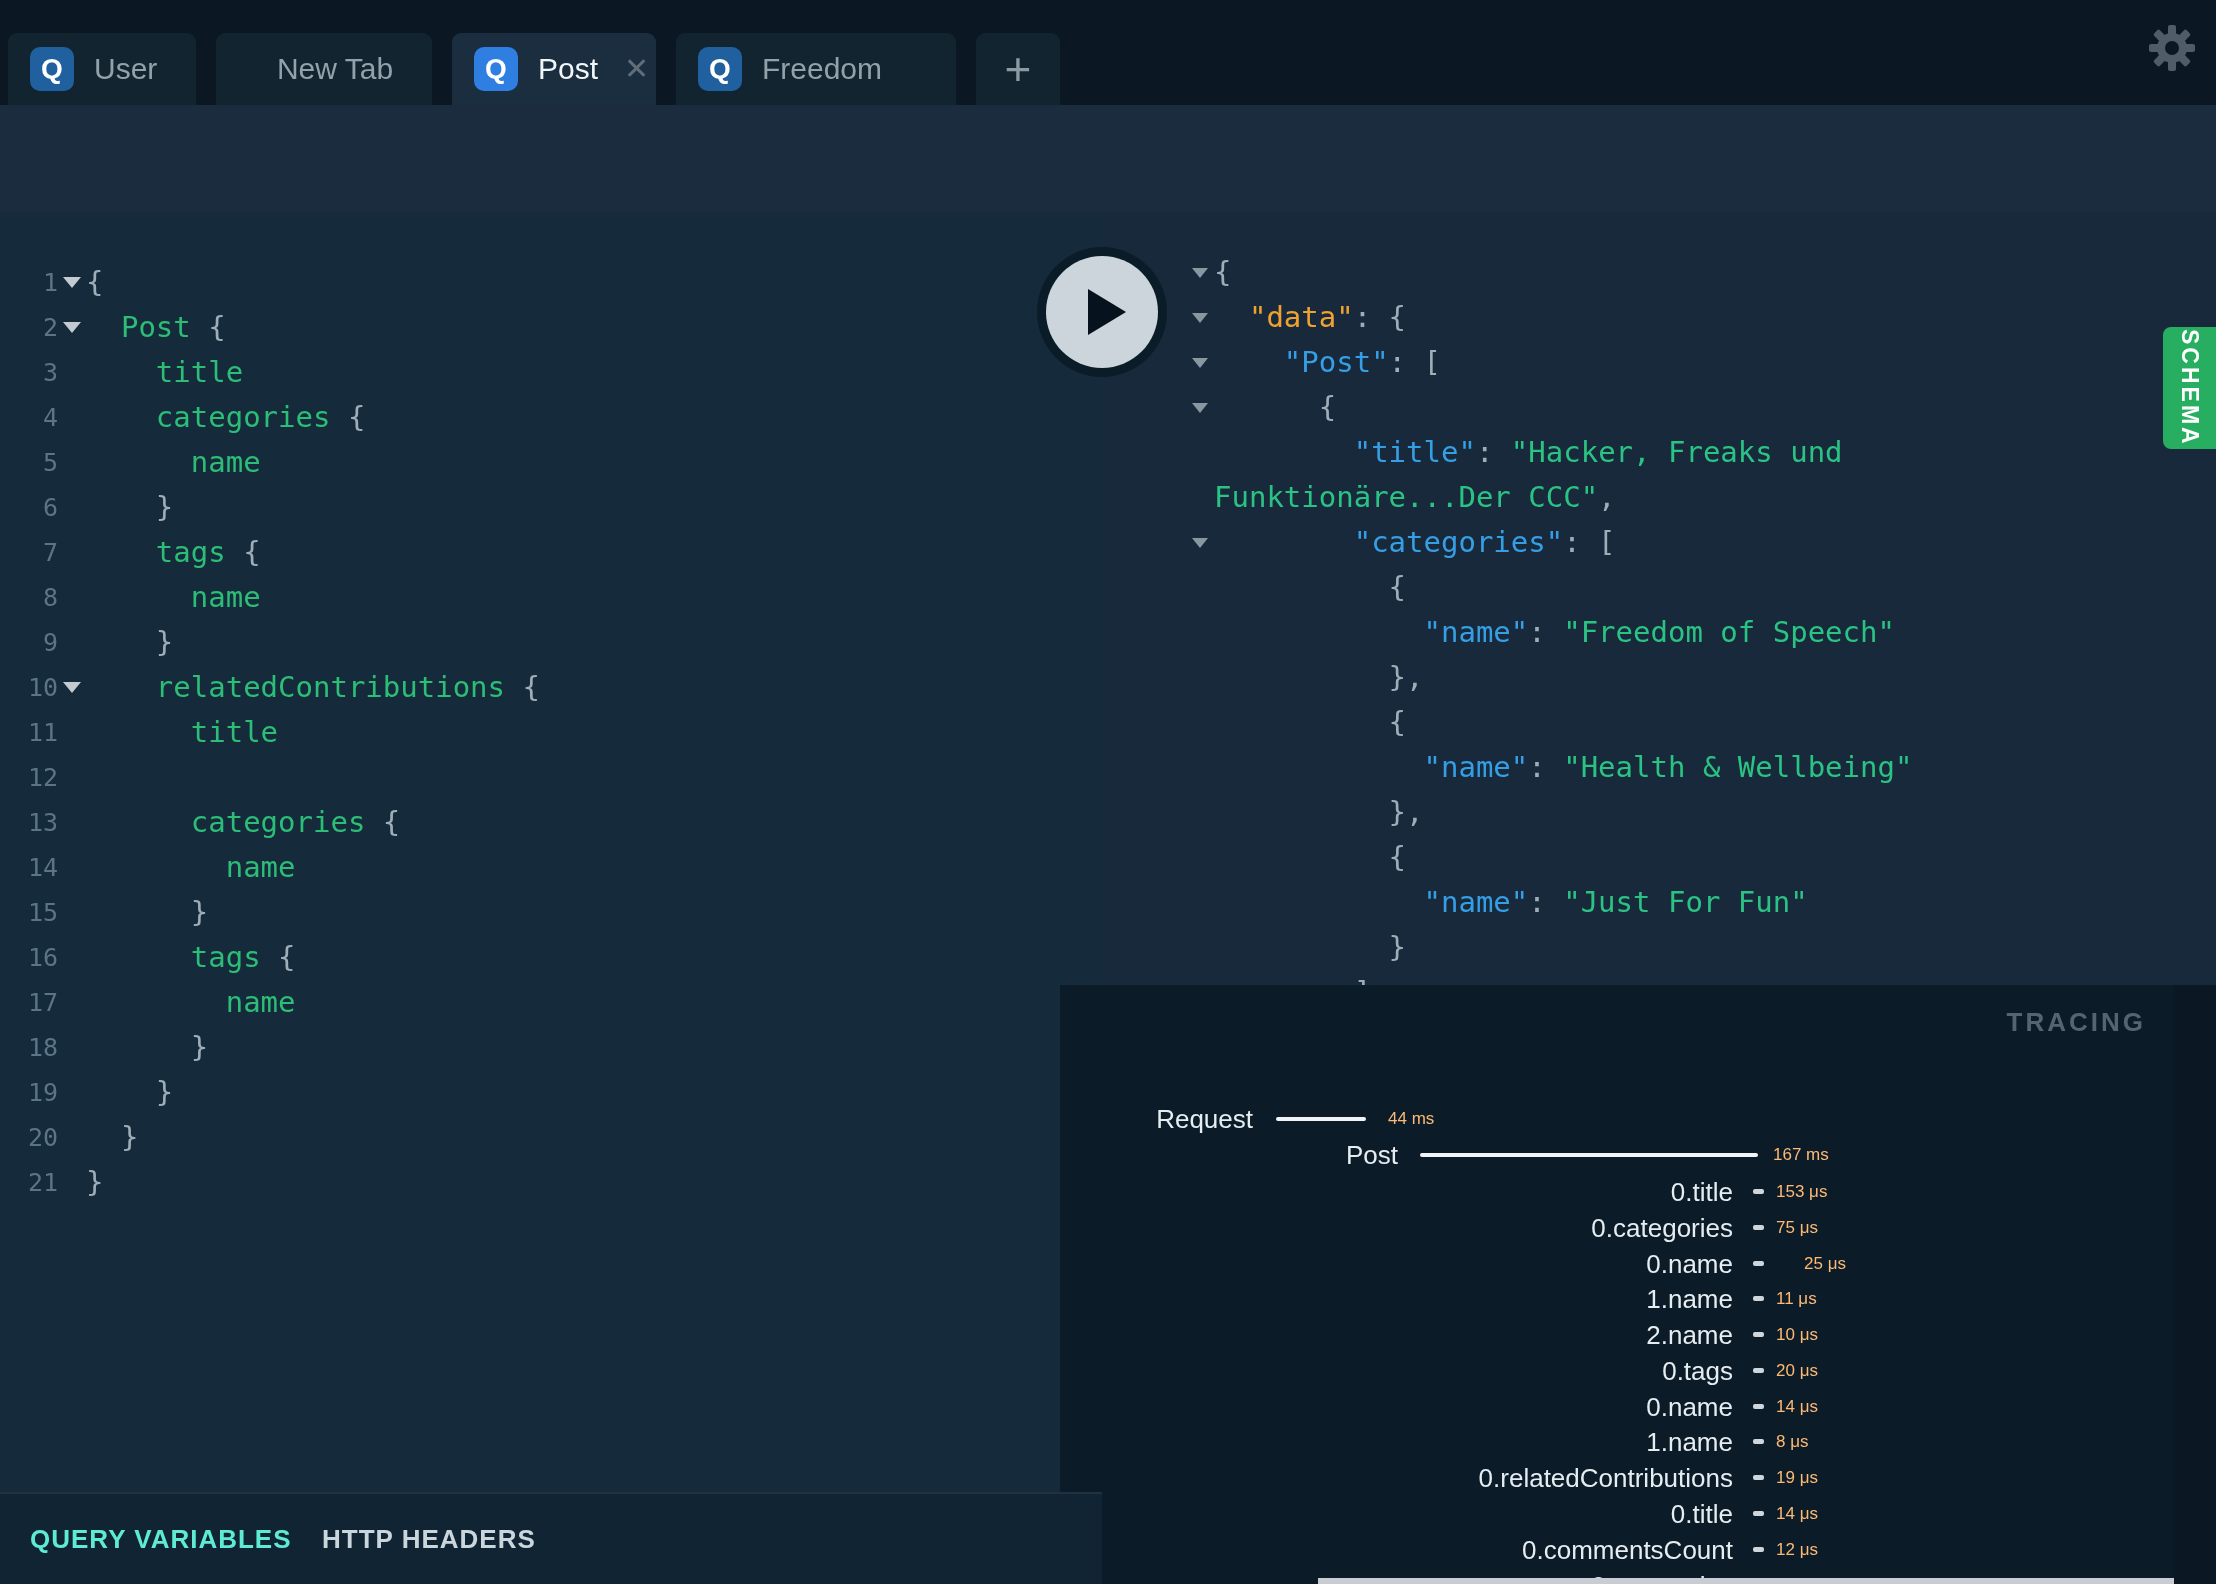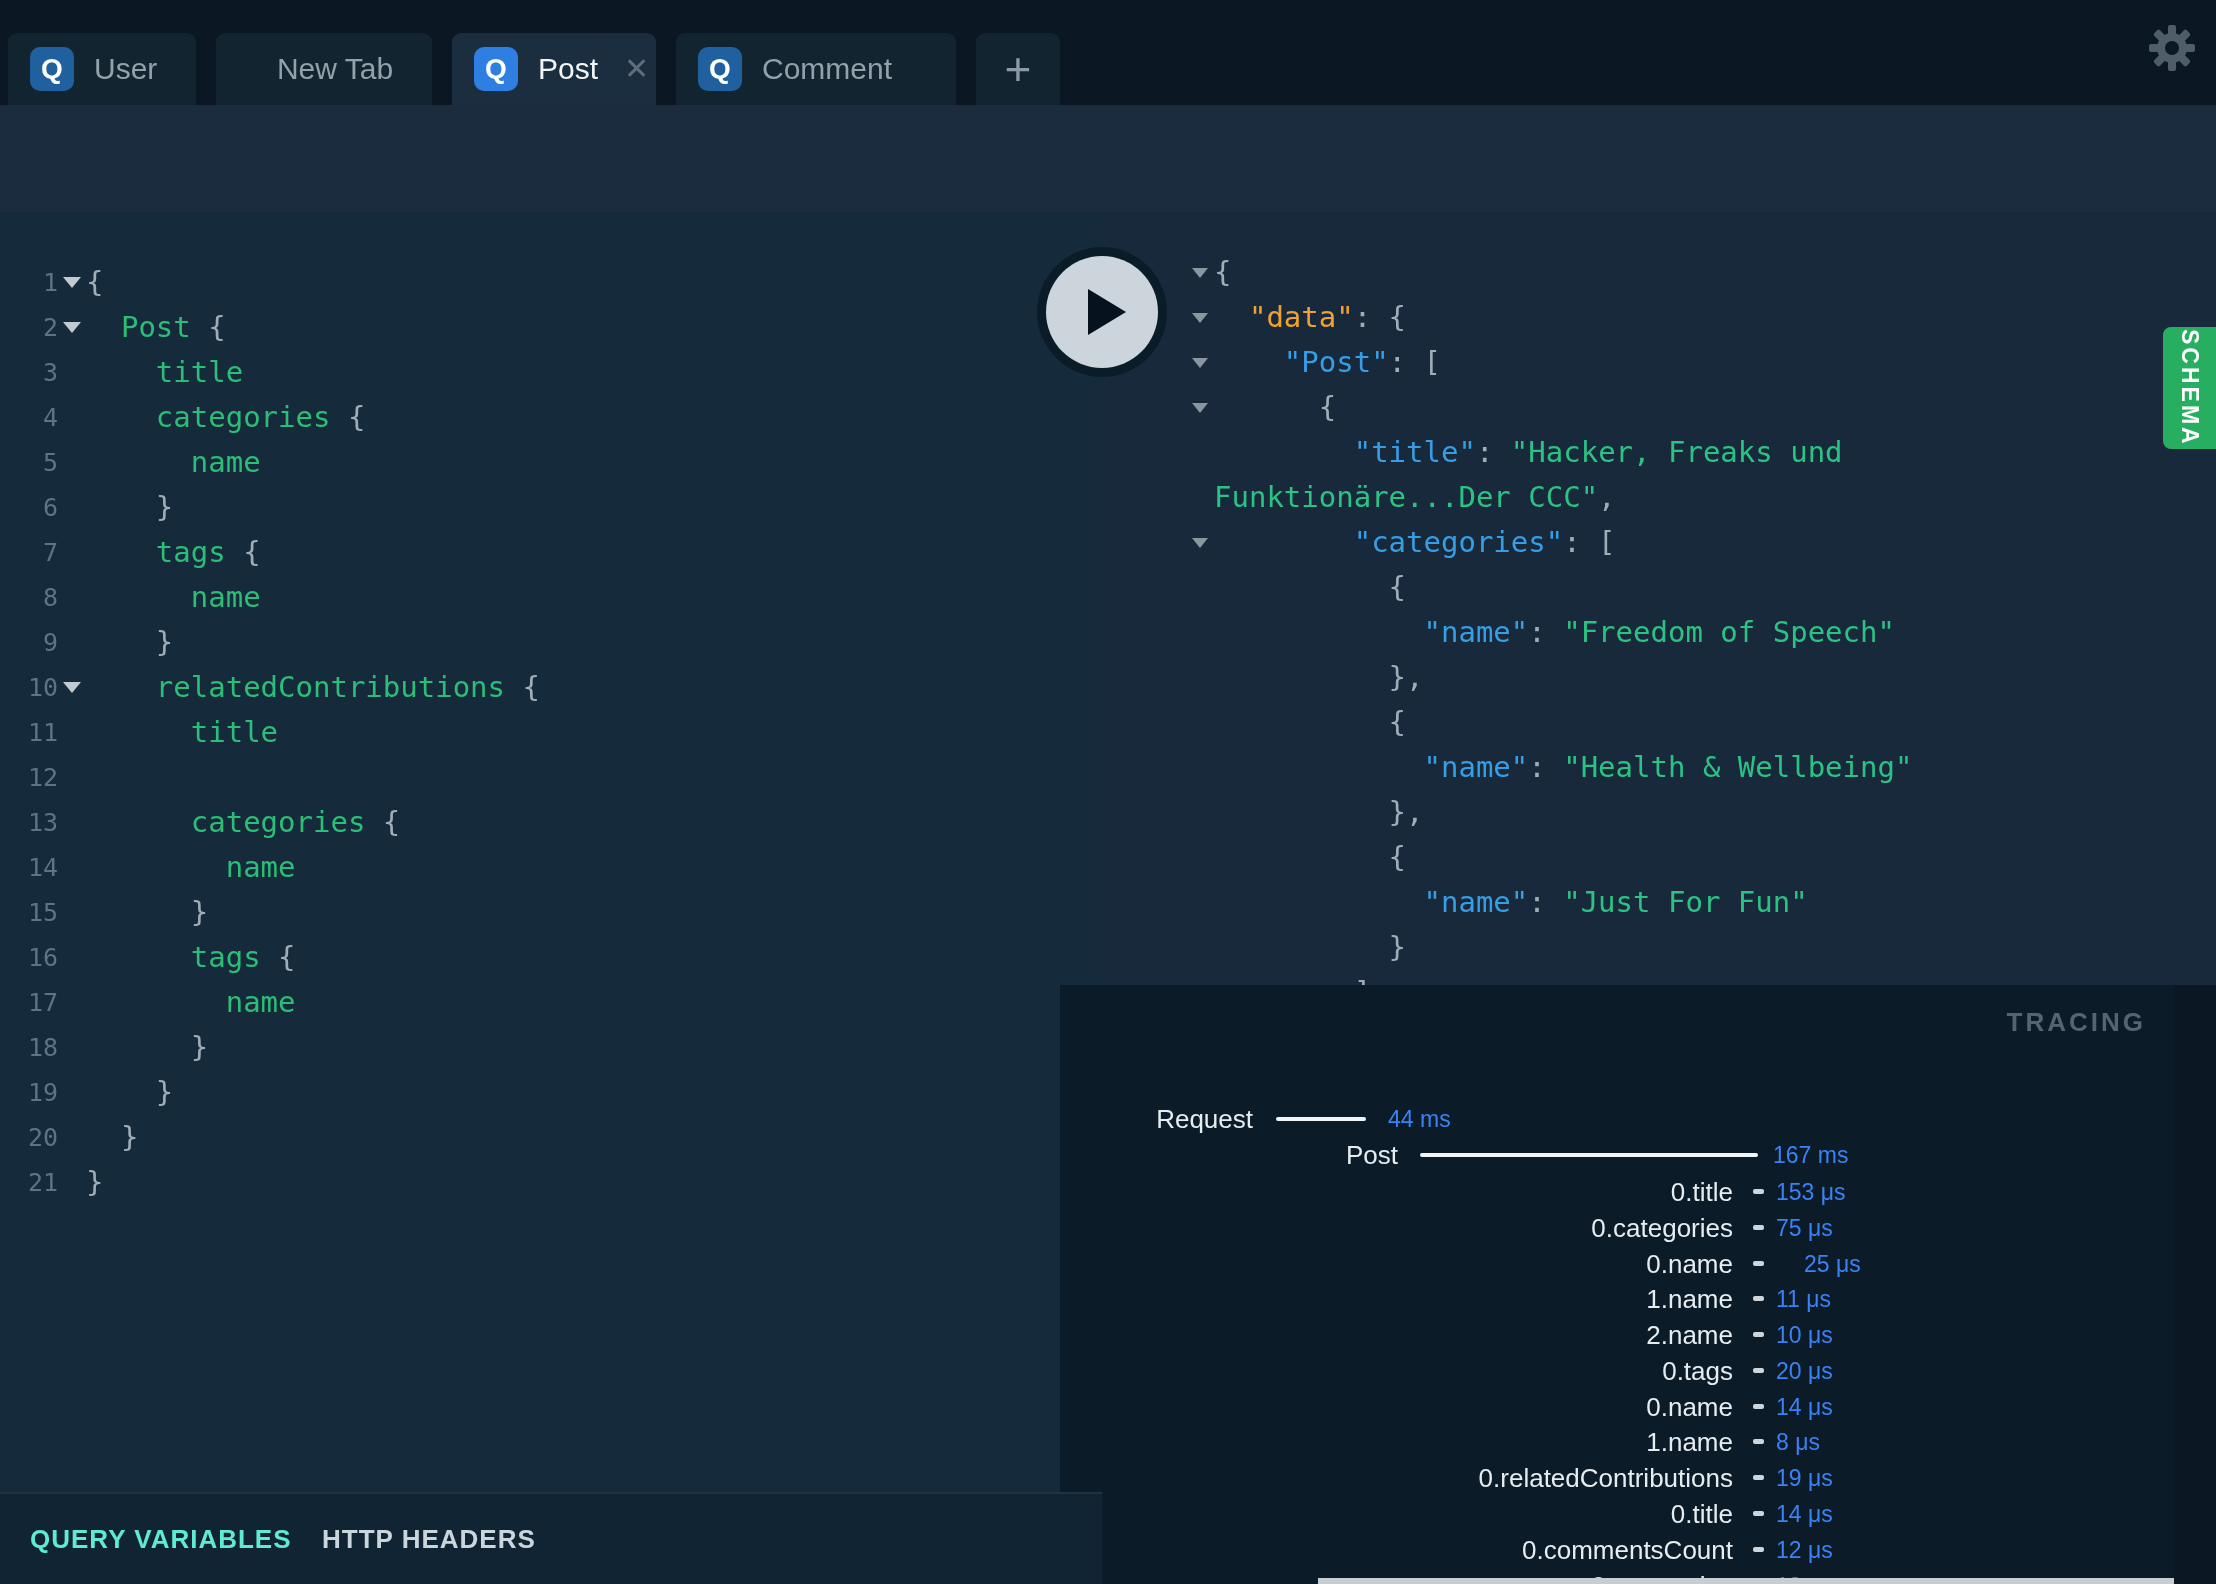--- a/index.html
+++ b/index.html
@@ -62,21 +62,21 @@
   
   .schema-tab{position:absolute;right:0;top:327px;width:53px;height:122px;background:var(--schema-green);
         border-radius:8px 0 0 8px;display:flex;align-items:center;justify-content:center;cursor:pointer;z-index:6;}
   .schema-tab span{writing-mode:vertical-rl;color:#fff;font-size:23px;font-weight:bold;letter-spacing:3px;}
   
   .tracing-title{position:absolute;top:22px;right:28px;color:#55646f;font-size:26px;font-weight:bold;letter-spacing:3px;}
   .trace-row{position:absolute;left:0;width:1114px;height:30px;line-height:30px;}
   .t-label{position:absolute;color:#e6edf1;font-size:26px;white-space:nowrap;}
   .t-bar{position:absolute;top:13px;height:4px;background:var(--trace-bar);border-radius:2px;}
   .t-dash{position:absolute;top:12px;left:693px;width:11px;height:5px;background:#cfd6db;border-radius:2px;}
-  .t-time{position:absolute;color:#3b82f6;font-size:23px;white-space:nowrap;}
+  .t-time{position:absolute;color:#fdba74;font-size:17px;white-space:nowrap;}
   .t-scrollbar{position:absolute;left:258px;bottom:0;width:856px;height:6px;background:#c7cdd2;}
   
   .vb-label{position:absolute;top:30px;font-size:26px;font-weight:bold;letter-spacing:1px;cursor:pointer;}
   .vb-qv{left:30px;color:#5eead4;text-align:center;}
   .vb-hh{left:322px;color:#cbd5dc;}
 </style>
 </head>
 <body>
 
 <div class="topbar">
@@ -88,21 +88,21 @@
       <div class="tab" style="left: 216px; width: 216px; justify-content: center;">
         <span>New Tab</span>
       </div>
       <div class="tab active" style="left: 452px; width: 204px;">
         <span class="qbadge">Q</span>
         <span>Post</span>
         <span class="close">✕</span>
       </div>
       <div class="tab" style="left: 676px; width: 280px;">
         <span class="qbadge">Q</span>
-        <span>Comment</span>
+        <span>Freedom</span>
       </div>
       <div class="tab plus" style="left: 976px; width: 84px;">+</div>
     </div>
   <svg class="gear" viewBox="0 0 48 48">
     <g fill="#4e5d68">
       <circle cx="24" cy="24" r="15"></circle>
       <rect x="20" y="1" width="8" height="12" rx="2"></rect>
       <rect x="20" y="1" width="8" height="12" rx="2" transform="rotate(45 24 24)"></rect>
       <rect x="20" y="1" width="8" height="12" rx="2" transform="rotate(90 24 24)"></rect>
       <rect x="20" y="1" width="8" height="12" rx="2" transform="rotate(135 24 24)"></rect>

